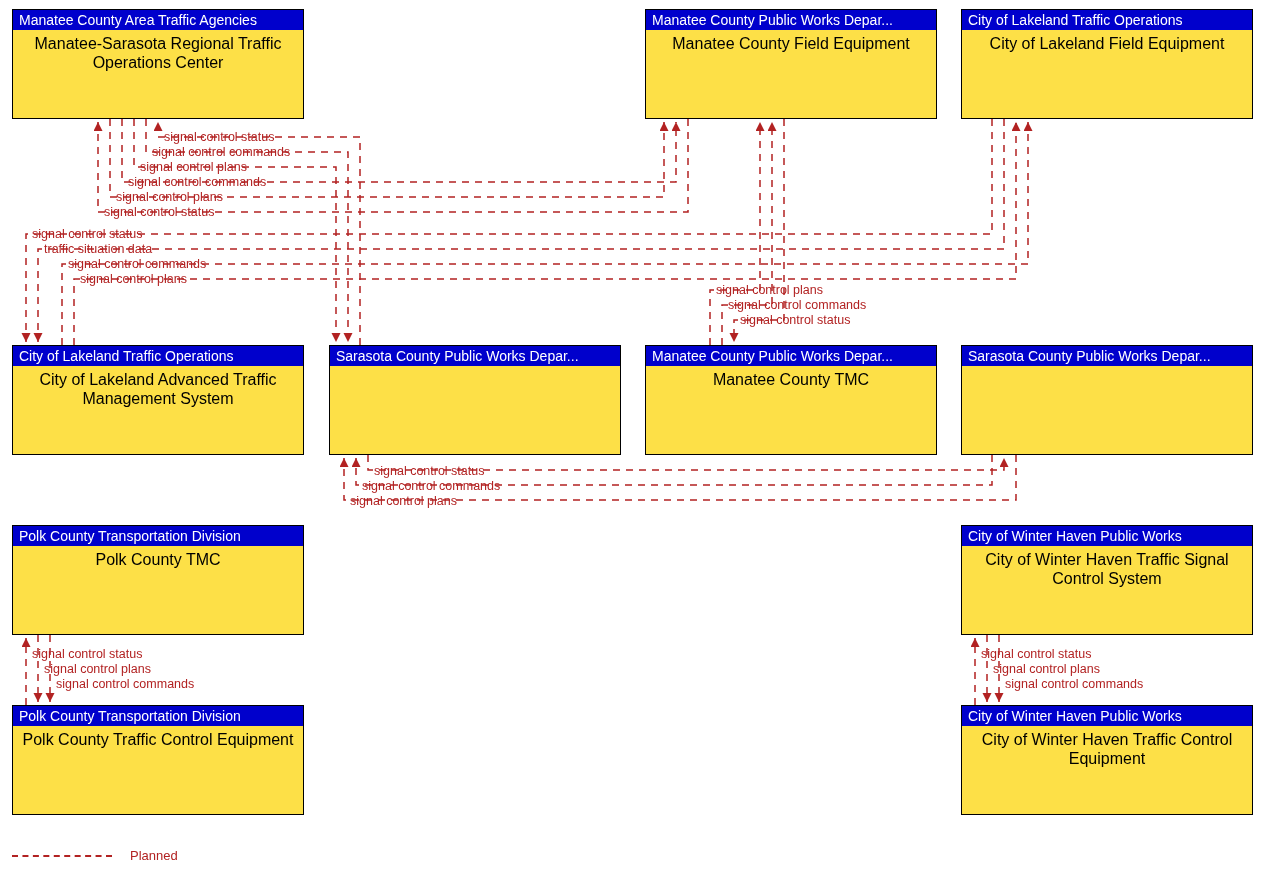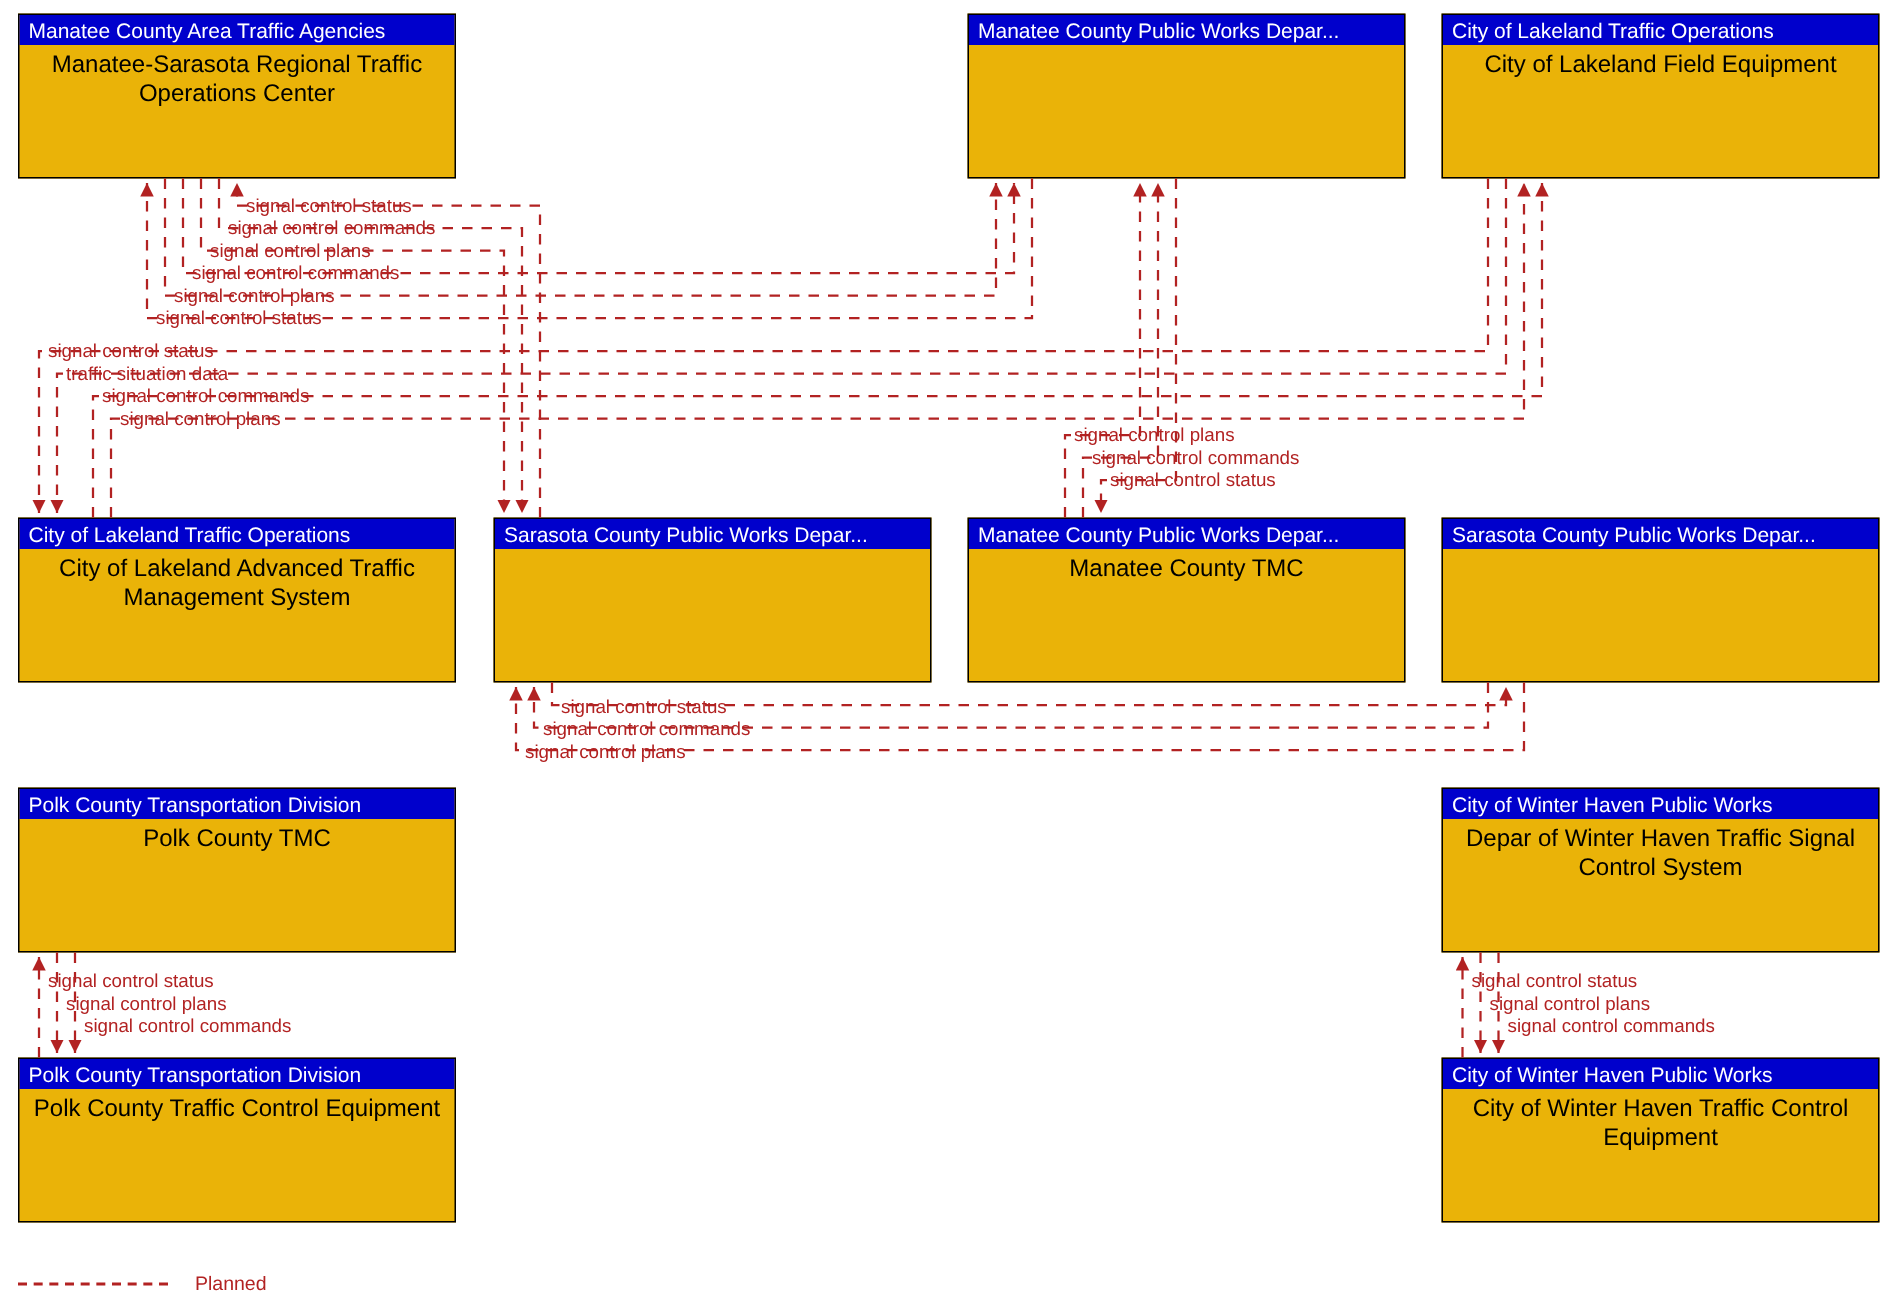--- a/index.html
+++ b/index.html
@@ -6,21 +6,21 @@
     margin: 0;
     font-family: Arial, Helvetica, sans-serif;
     font-size: 12px;
     background: #fff;
     width: 1266px;
     height: 876px;
     position: relative;
   }
   .node {
     position: absolute;
-    background: #eab308;
+    background: #fde047;
     border: 1px solid #000;
     box-sizing: border-box;
   }
   .node .header {
     background: #0000cc;
     color: #fff;
     font-size: 14px;
     padding: 2px 6px;
     white-space: nowrap;
     overflow: hidden;
@@ -64,20 +64,21 @@
 </head>
 <body>
 
 <div class="node" style="left:12px; top:9px; width:292px; height:110px;">
   <div class="header">Manatee County Area Traffic Agencies</div>
   <div class="body">Manatee-Sarasota Regional Traffic Operations Center</div>
 </div>
 
 <div class="node" style="left:645px; top:9px; width:292px; height:110px;">
   <div class="header">Manatee County Public Works Depar...</div>
+  <div class="body">Manatee County Field Equipment</div>
 </div>
 
 <div class="node" style="left:961px; top:9px; width:292px; height:110px;">
   <div class="header">City of Lakeland Traffic Operations</div>
   <div class="body">City of Lakeland Field Equipment</div>
 </div>
 
 <div class="node" style="left:12px; top:345px; width:292px; height:110px;">
   <div class="header">City of Lakeland Traffic Operations</div>
   <div class="body">City of Lakeland Advanced Traffic Management System</div>
@@ -101,21 +102,21 @@
   <div class="body">Polk County TMC</div>
 </div>
 
 <div class="node" style="left:12px; top:705px; width:292px; height:110px;">
   <div class="header">Polk County Transportation Division</div>
   <div class="body">Polk County Traffic Control Equipment</div>
 </div>
 
 <div class="node" style="left:961px; top:525px; width:292px; height:110px;">
   <div class="header">City of Winter Haven Public Works</div>
-  <div class="body">Depar of Winter Haven Traffic Signal Control System</div>
+  <div class="body">City of Winter Haven Traffic Signal Control System</div>
 </div>
 
 <div class="node" style="left:961px; top:705px; width:292px; height:110px;">
   <div class="header">City of Winter Haven Public Works</div>
   <div class="body">City of Winter Haven Traffic Control Equipment</div>
 </div>
 
 <div class="flow-label" style="left:164px; top:131px;">signal control status</div>
 <div class="flow-label" style="left:152px; top:146px;">signal control commands</div>
 <div class="flow-label" style="left:140px; top:161px;">signal control plans</div>

